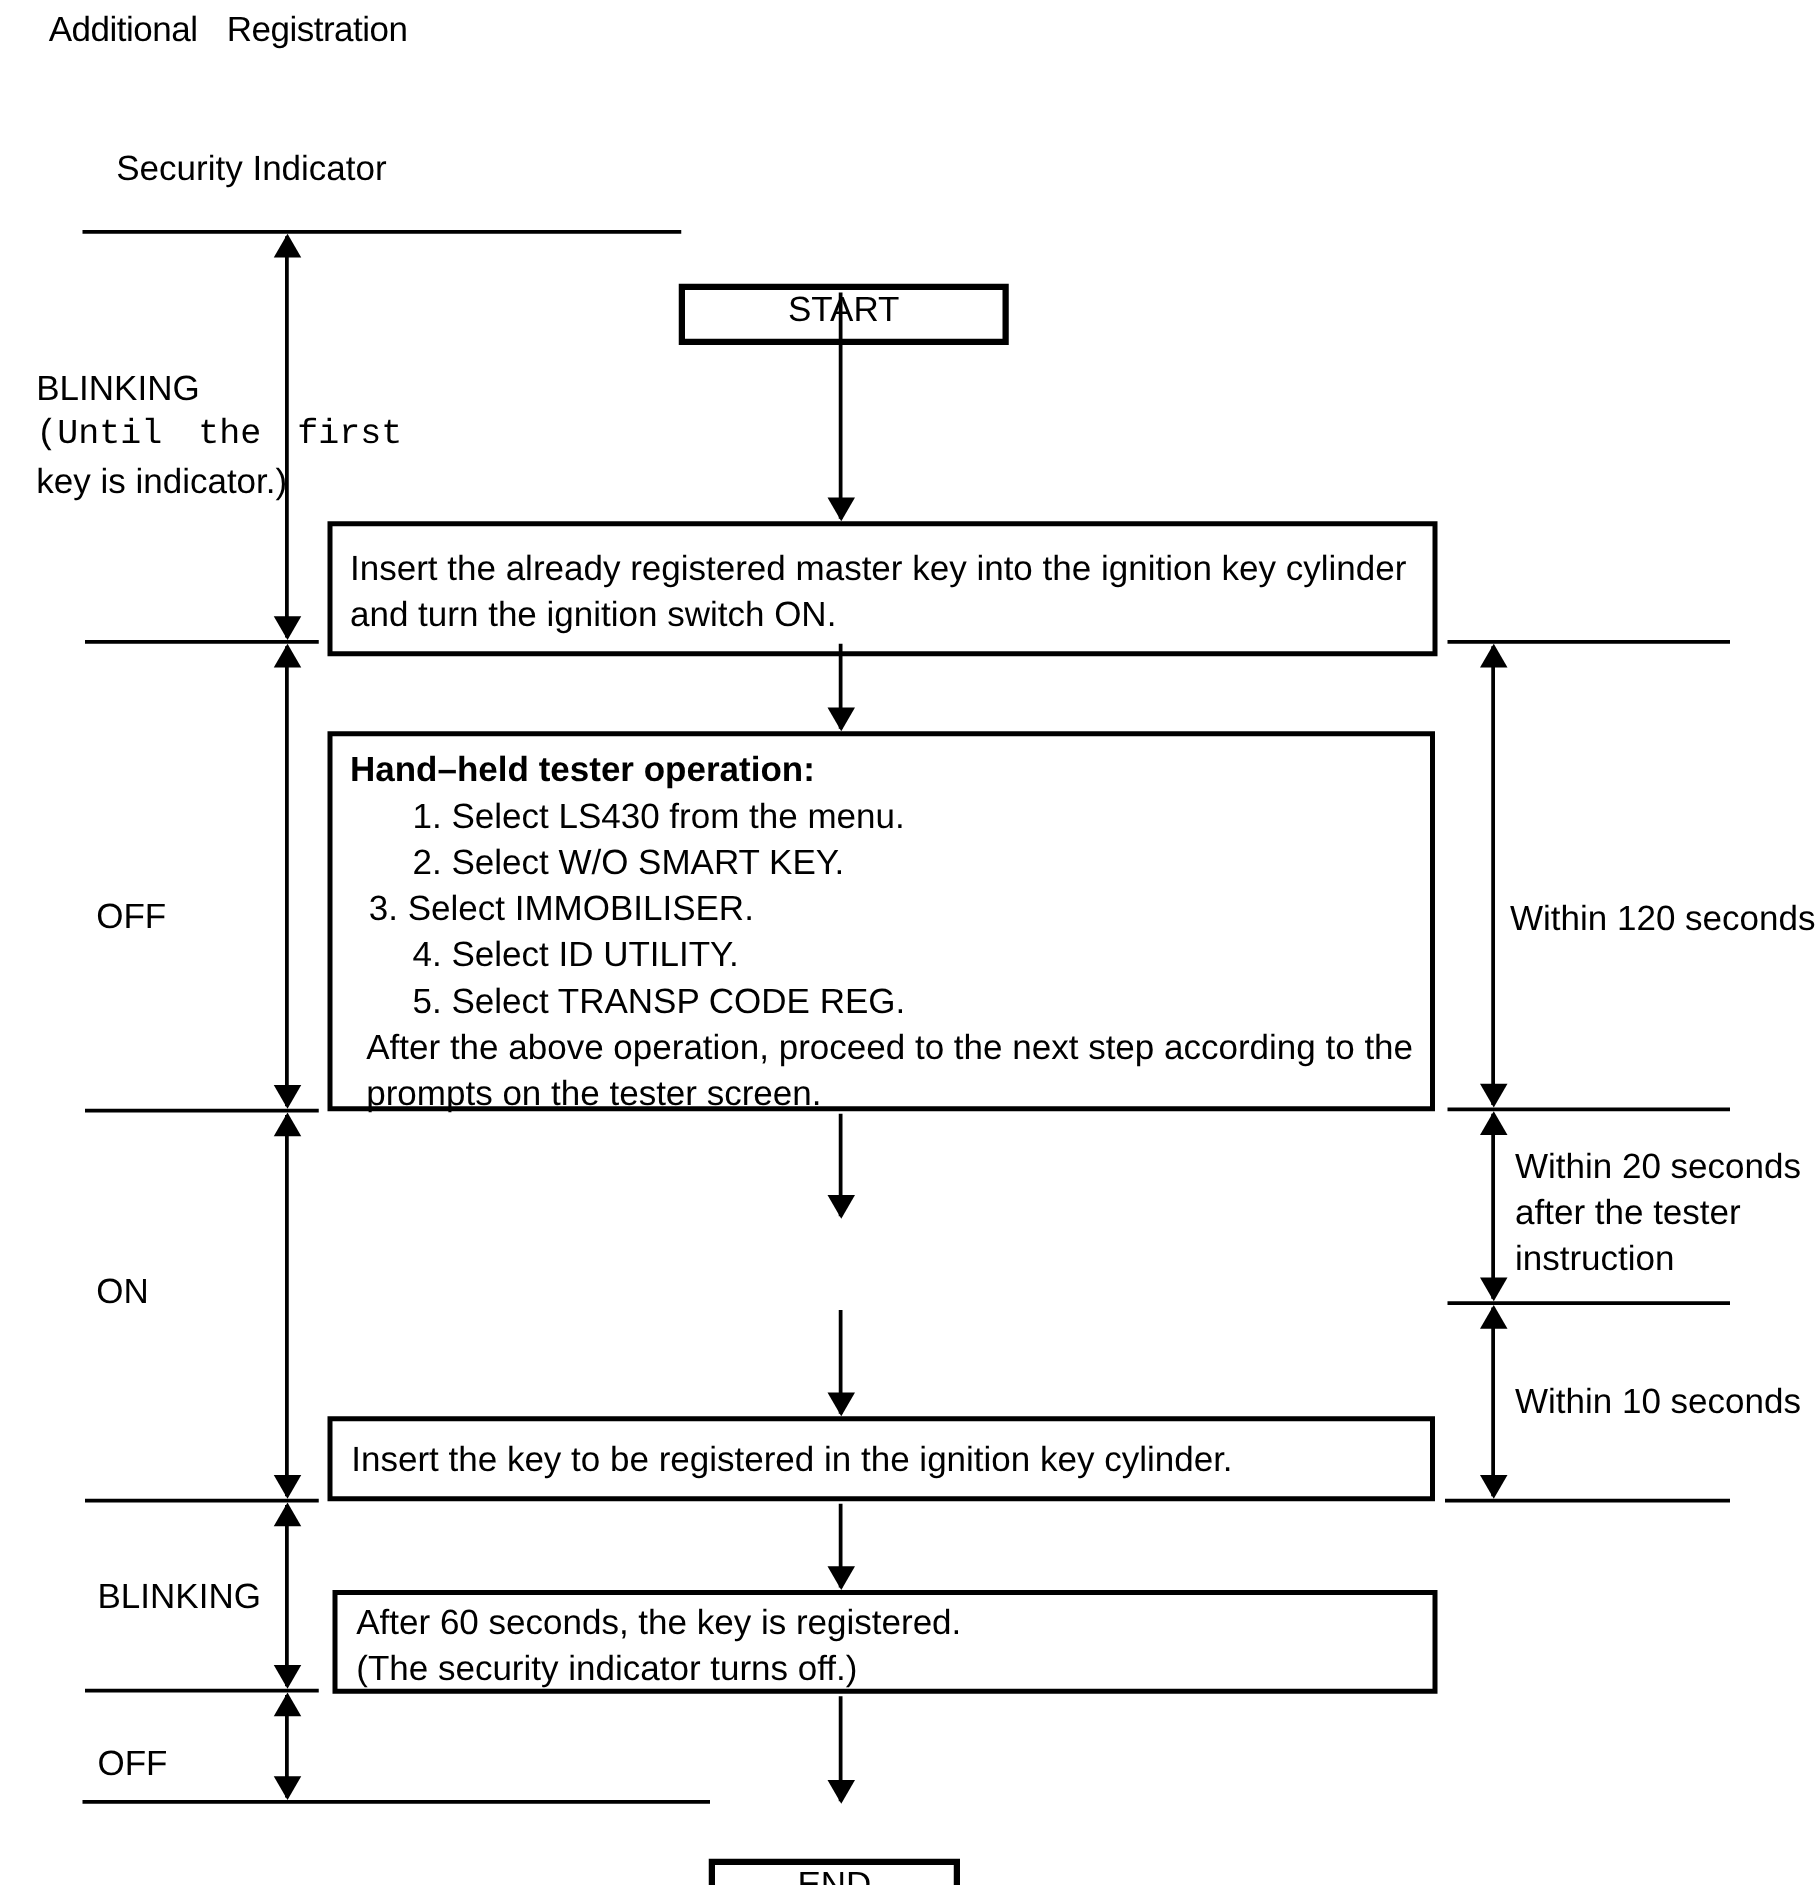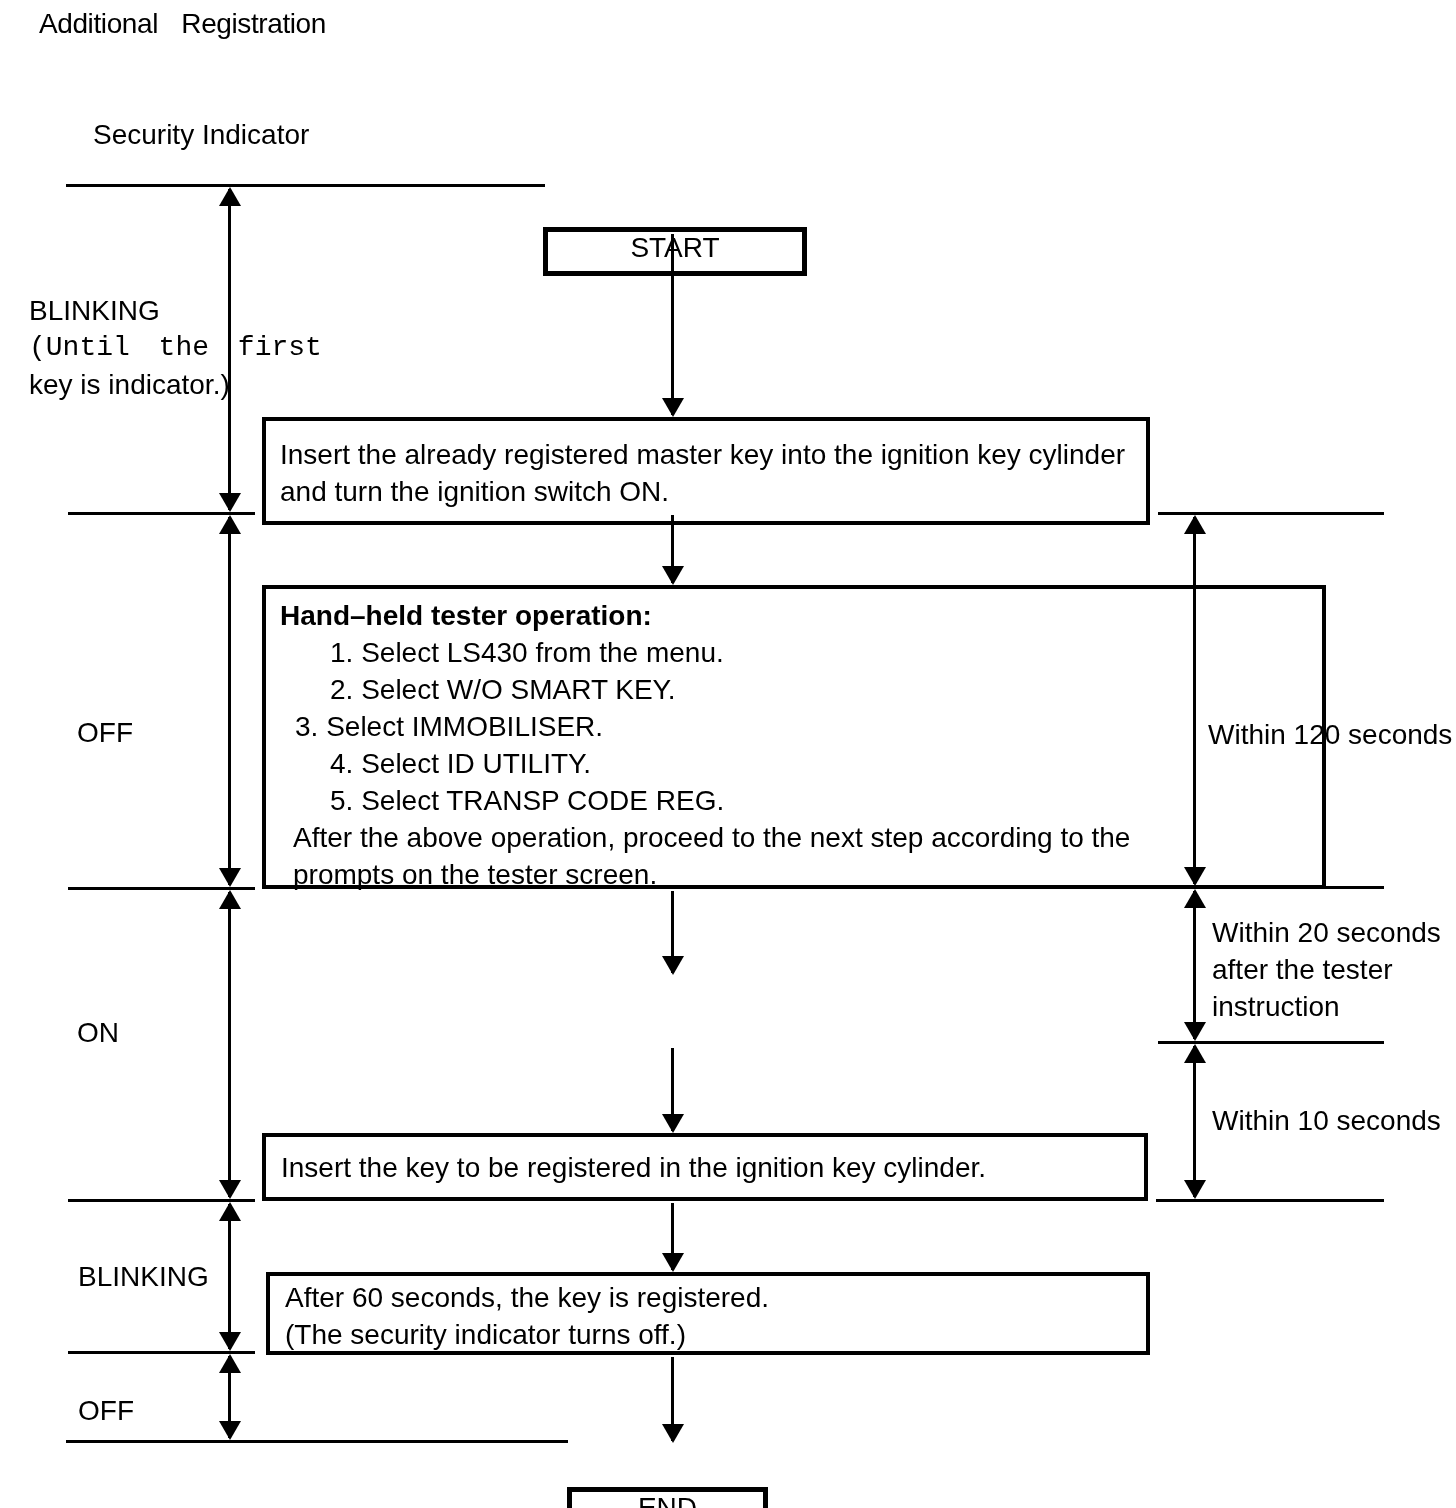--- a/index.html
+++ b/index.html
@@ -87,21 +87,21 @@
 
   <div class="node" style="left:543px;top:183px;width:264px;height:49px">
     <span>START</span>
   </div>
 
   <div class="step" style="left:262px;top:417px;width:888px;height:108px;padding:15px 0 0 14px">
     <div>Insert the already registered master key into the ignition key cylinder</div>
     <div>and turn the ignition switch ON.</div>
   </div>
 
-  <div class="step" style="left:262px;top:585px;width:1064px;height:304px;padding-top:8px">
+  <div class="step" style="left:262px;top:585px;width:886px;height:304px;padding-top:8px">
     <div class="bold" style="padding-left:14px">Hand–held tester operation:</div>
     <div style="padding-left:64px">1. Select LS430 from the menu.</div>
     <div style="padding-left:64px">2. Select W/O SMART KEY.</div>
     <div style="padding-left:29px">3. Select IMMOBILISER.</div>
     <div style="padding-left:64px">4. Select ID UTILITY.</div>
     <div style="padding-left:64px">5. Select TRANSP CODE REG.</div>
     <div style="padding-left:27px">After the above operation, proceed to the next step according to the</div>
     <div style="padding-left:27px">prompts on the tester screen.</div>
   </div>
 

